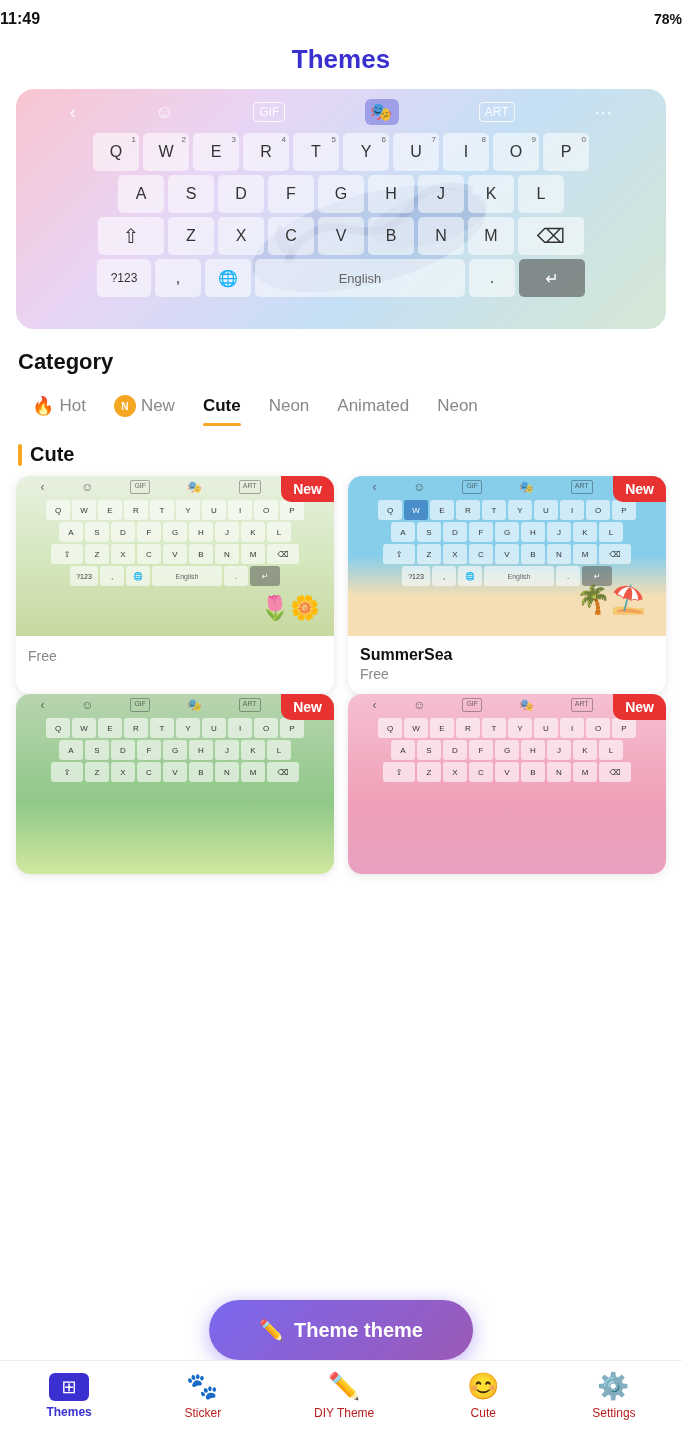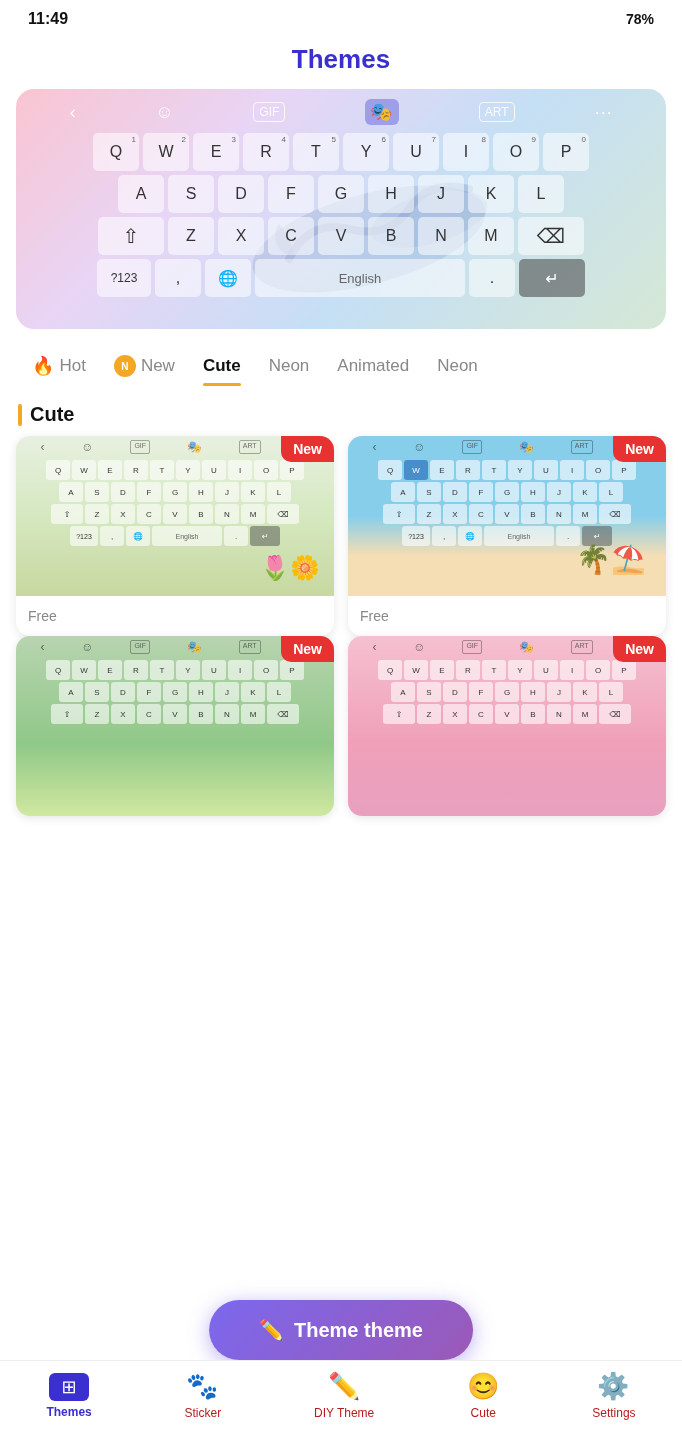--- a/index.html
+++ b/index.html
@@ -11,21 +11,21 @@
       font-family: -apple-system, BlinkMacSystemFont, 'Segoe UI', sans-serif;
       overflow-x: hidden;
       position: relative;
     }
 
     
     .status-bar {
       display: flex;
       justify-content: space-between;
       align-items: center;
-      padding: 10px 28px 6px;
+      padding: 10px 0 6px;
       font-size: 15px;
       font-weight: 600;
       color: #111;
     }
     .status-left { font-size: 16px; font-weight: 700; }
     .status-right { display: flex; align-items: center; gap: 5px; font-size: 14px; }
 
     
     .page-title {
       text-align: center;
@@ -418,20 +418,21 @@
       <div class="kb-key">,</div>
       <div class="kb-key">🌐</div>
       <div class="kb-key space">English</div>
       <div class="kb-key">.</div>
       <div class="kb-key enter">↵</div>
     </div>
   </div>
 </div>
 
 <div class="category-section">
+  <div class="category-title">Category</div>
   <div class="category-tabs">
     <div class="category-tab">
       <span class="tab-icon">🔥</span>
       <span>Hot</span>
     </div>
     <div class="category-tab">
       <span class="tab-icon" style="background:#f5a623;border-radius:50%;width:22px;height:22px;display:inline-flex;align-items:center;justify-content:center;font-size:10px;font-weight:700;color:#fff">N</span>
       <span>New</span>
     </div>
     <div class="category-tab active">
@@ -573,20 +574,21 @@
             <div class="kb-mini-key space">English</div>
             <div class="kb-mini-key">.</div>
             <div class="kb-mini-key enter">↵</div>
           </div>
         </div>
         <div class="summer-deco">🌴⛱️</div>
       </div>
       <div class="new-badge">New</div>
     </div>
     <div class="theme-card-info">
+      <div class="theme-name">SummerSea</div>
       <div class="theme-price">Free</div>
     </div>
   </div>
 </div>
 
 <div class="theme-grid-bottom">
 
   <div class="theme-card-partial">
     <div class="new-badge">New</div>
     <div class="kb-mini kb-mini-green" style="height:180px">

